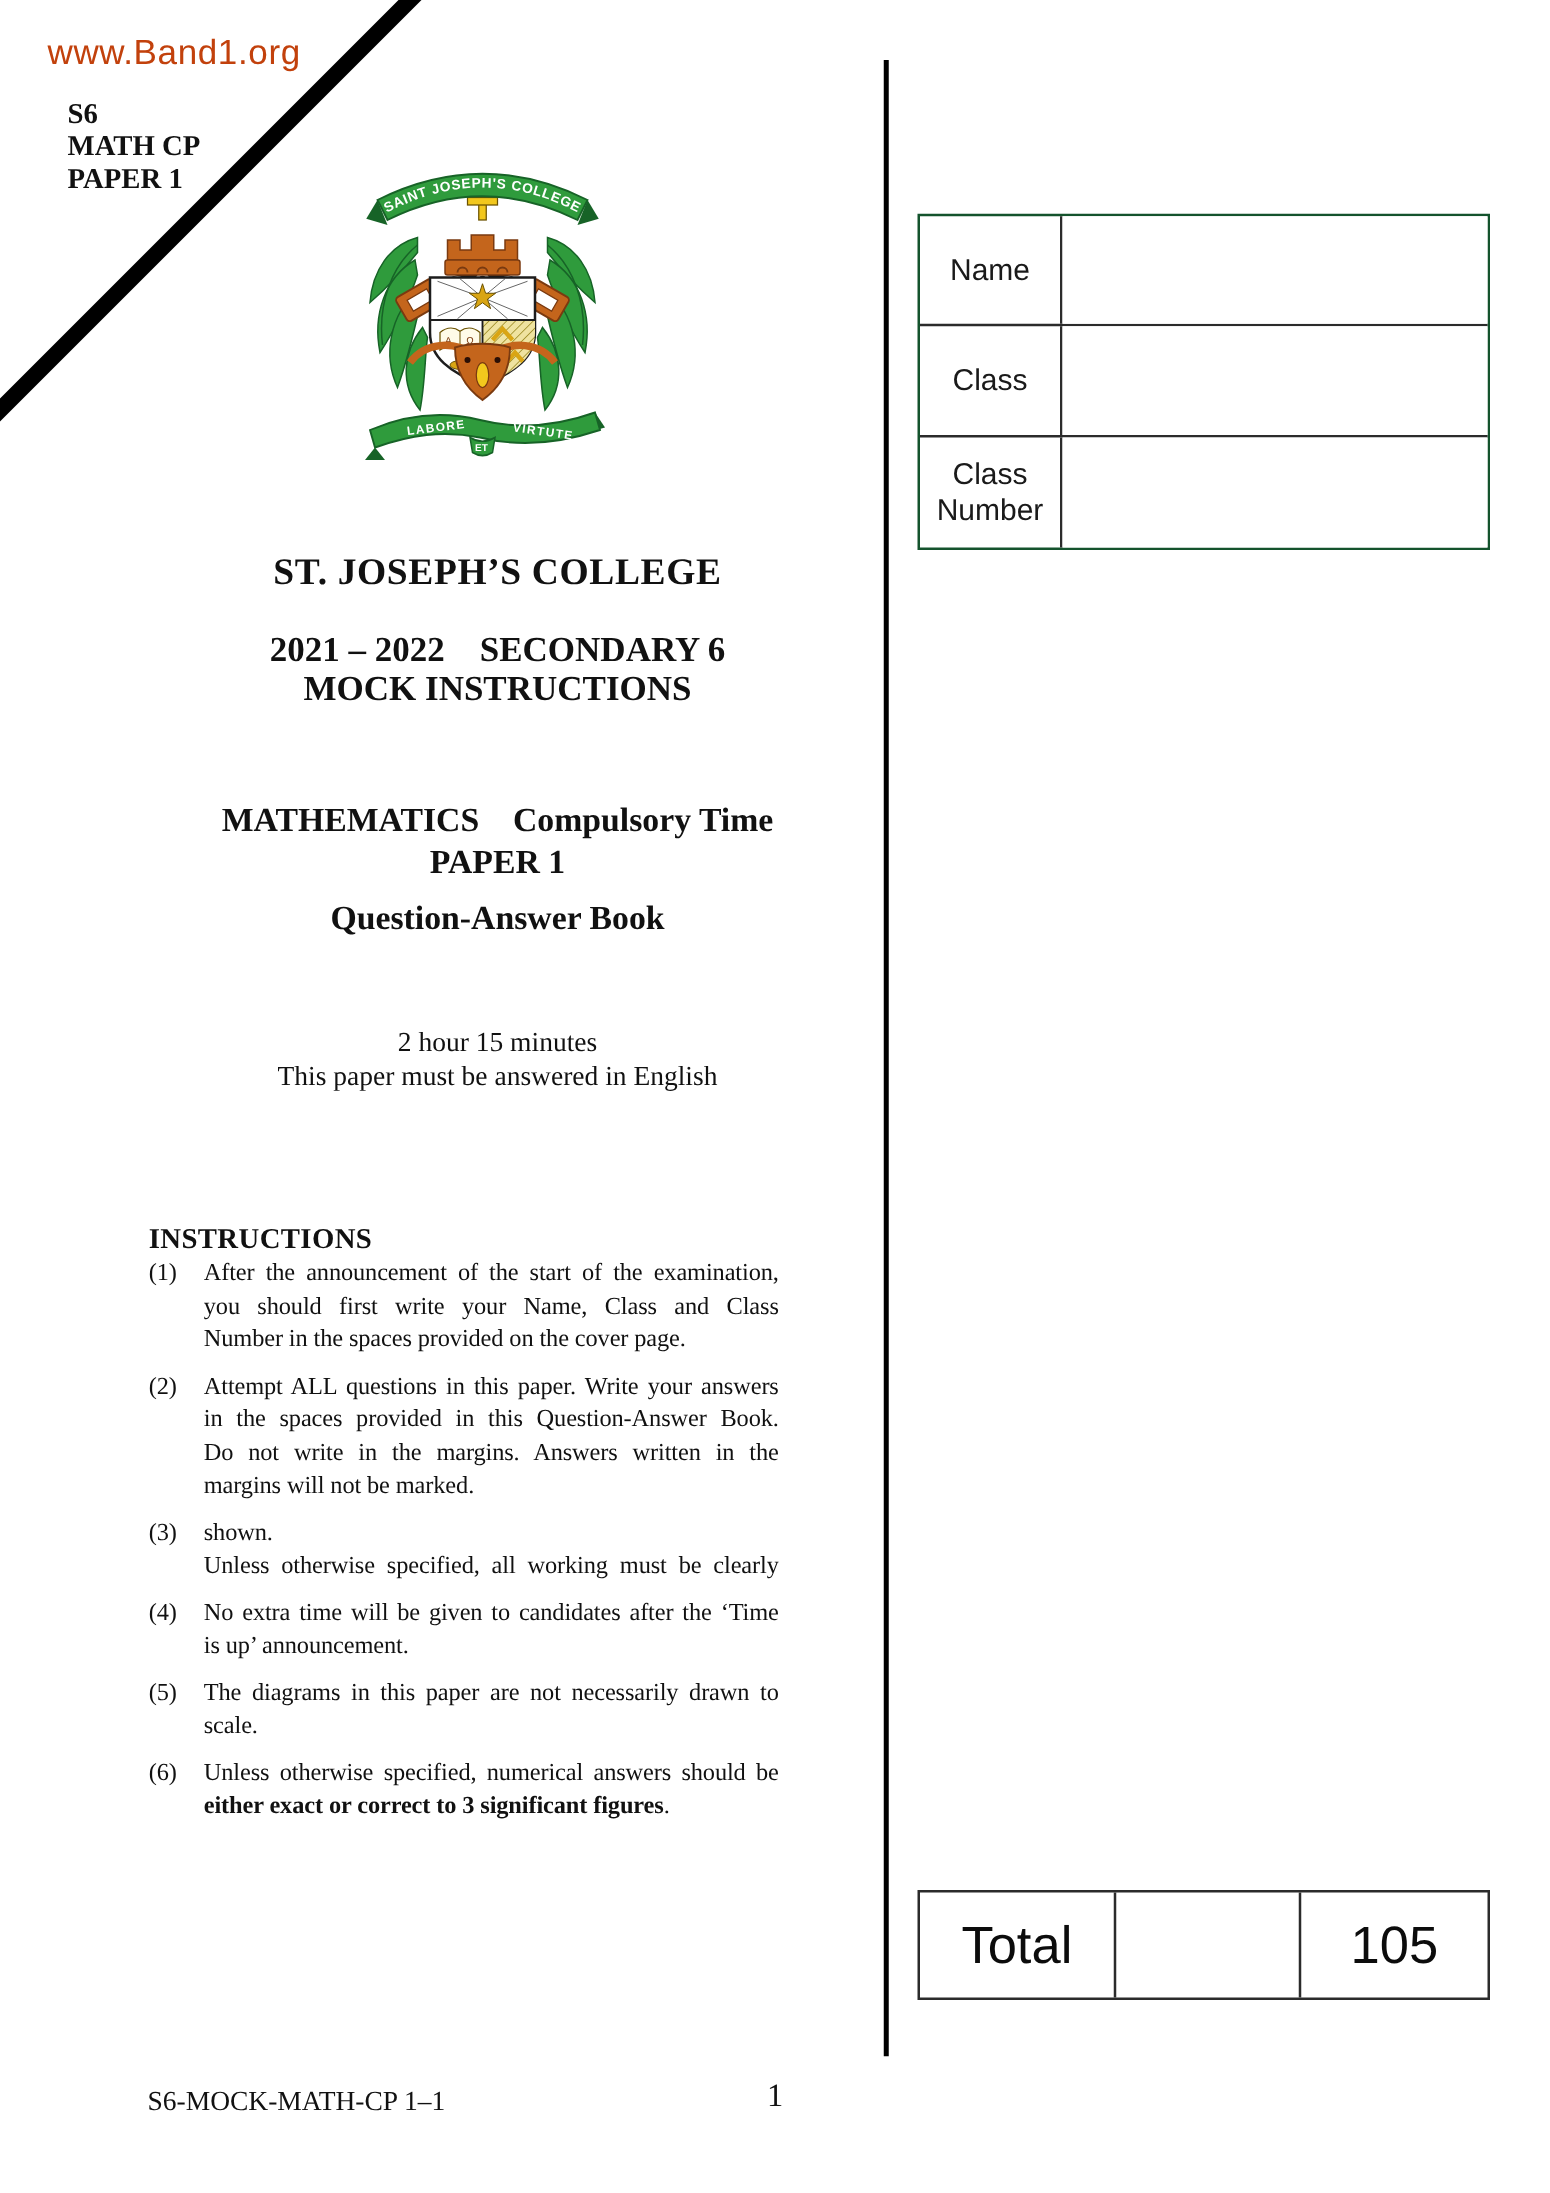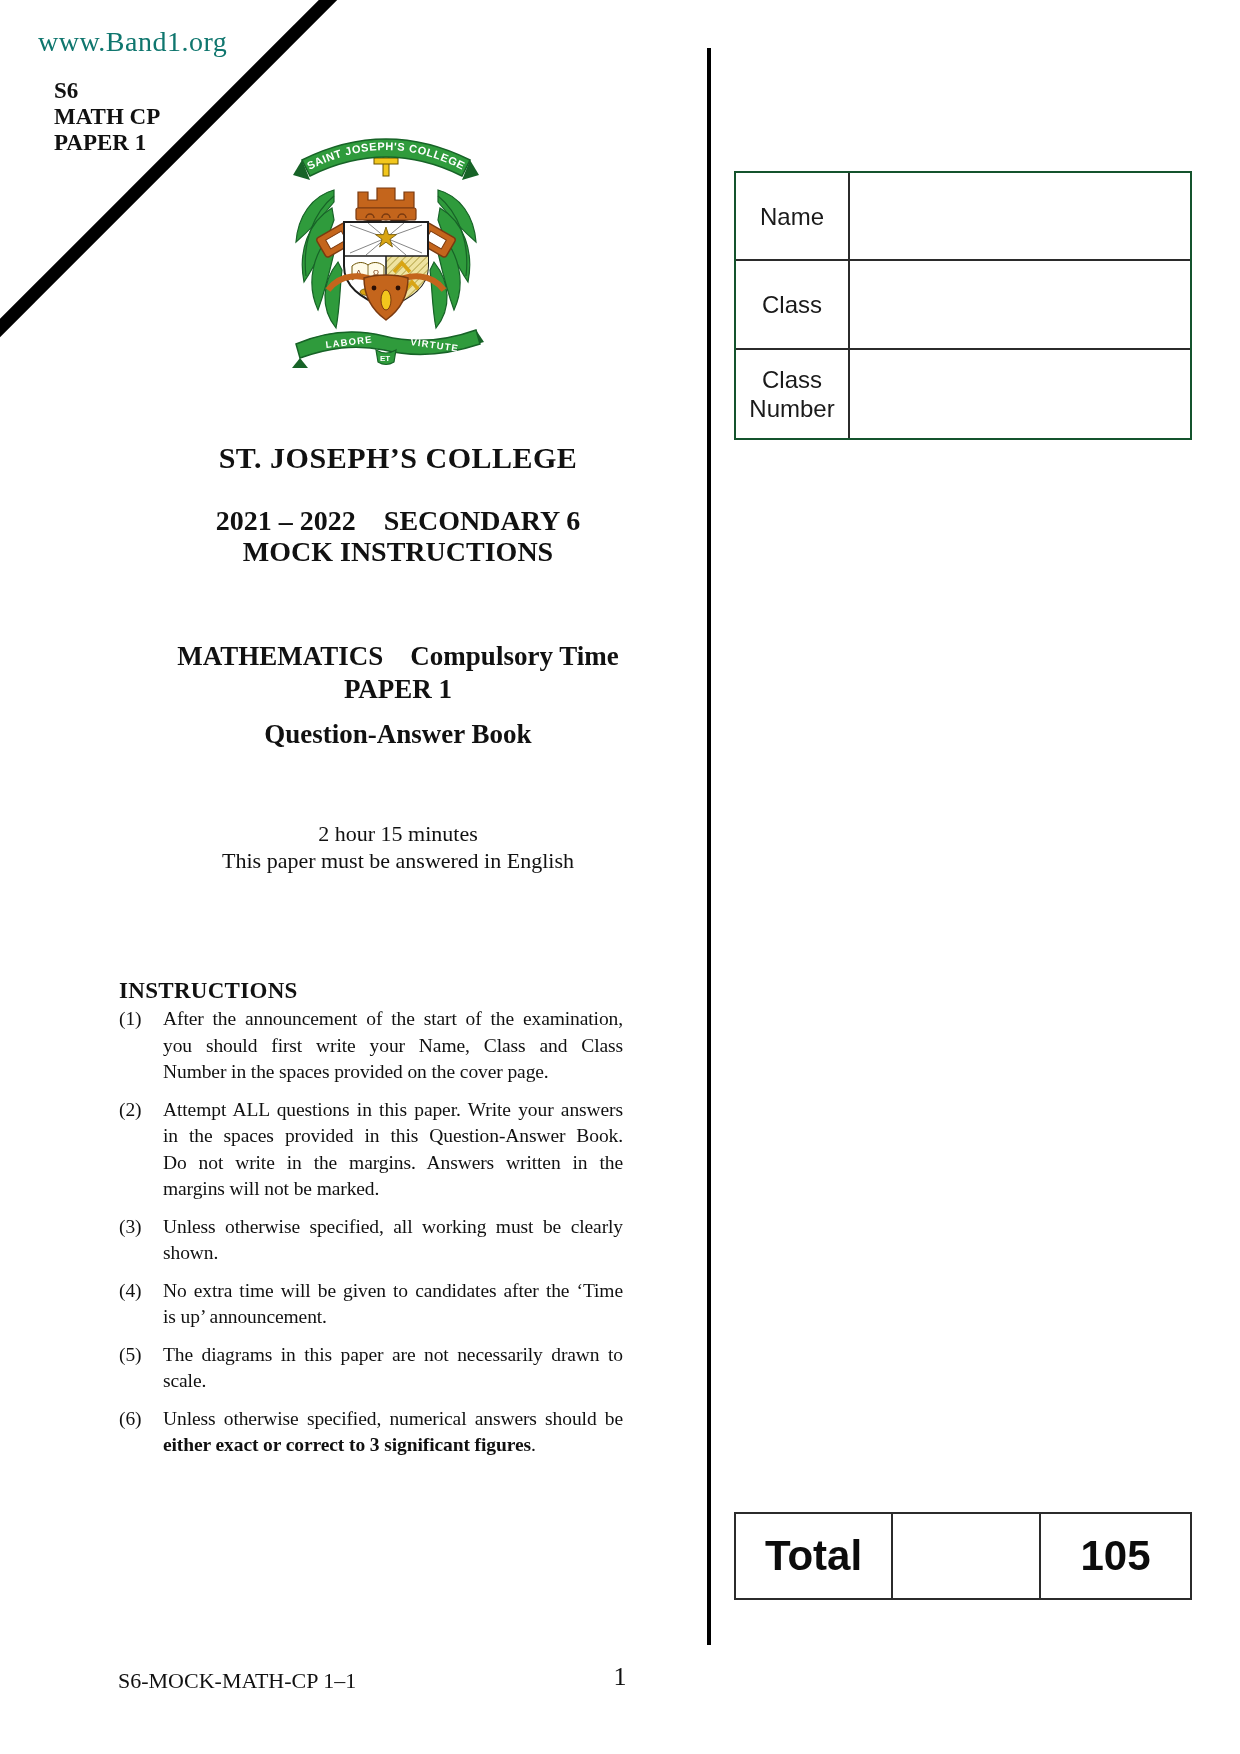--- a/index.html
+++ b/index.html
@@ -2,22 +2,22 @@
 <html style="--crest-green: #2f9b3c; --crest-green-dark: #176327; --crest-orange: #c4651c; --crest-brown: #7a3a10; --crest-yellow: #f2c71d; --crest-gold: #d9a514; --crest-black: #171717; --hatch-bg: #efe3a0; --hatch-line: #a3922e; --ink: #111111;"><head>
 <meta charset="utf-8">
 <style>
   html,body{margin:0;padding:0;background:#fff;}
   body{width:1240px;height:1754px;position:relative;overflow:hidden;
        font-family:"Liberation Serif",serif;color:#111;}
   .abs{position:absolute;}
 
   
   .stripe-svg{left:0;top:0;width:370px;height:370px;}
-  .watermark{left:38px;top:26px;font-family:Liberation Serif, serif;
-             font-size:28px;color:#0f766e;letter-spacing:0.5px;}
+  .watermark{left:38px;top:26px;font-family:Liberation Sans, sans-serif;
+             font-size:28px;color:#c2410c;letter-spacing:0.5px;}
   .corner{left:54px;top:78px;font-weight:700;font-size:23px;line-height:26px;}
 
   
   .crest{left:288px;top:112px;width:196px;height:258px;}
   .crest text{font-family:"Liberation Sans",sans-serif;}
 
   
   .vline{left:707px;top:48px;width:4px;height:1597px;background:#000;}
 
   
@@ -49,21 +49,21 @@
              font-size:19.5px;line-height:26.5px;letter-spacing:-0.1px;}
   .inst-num{}
   .inst-text .line{height:26.5px;overflow:hidden;}
   .inst-text .line-just{text-align:justify;text-align-last:justify;}
 
   
   .total-box{left:734px;top:1512px;width:458px;height:88px;border:2px solid #2b2b2b;
              box-sizing:border-box;display:grid;grid-template-columns:155px 150px 1fr;
              font-family:"Liberation Sans",sans-serif;}
   .total-cell{display:flex;align-items:center;justify-content:center;
-              font-size:42px;font-weight:700;color:#0c0c0c;}
+              font-size:42px;font-weight:400;color:#0c0c0c;}
   .total-mid{border-left:2px solid #2b2b2b;border-right:2px solid #2b2b2b;}
 
   
   .foot-code{left:118px;top:1668px;font-size:22px;}
   .foot-page{left:600px;top:1662px;width:40px;text-align:center;font-size:26px;}
 </style>
 </head>
 <body>
 
 <svg class="abs stripe-svg" viewBox="0 0 370 370">
@@ -214,22 +214,22 @@
         <div class="inst-text">
           <div class="line line-just">Attempt ALL questions in this paper. Write your answers</div>
           <div class="line line-just">in the spaces provided in this Question-Answer Book.</div>
           <div class="line line-just">Do not write in the margins. Answers written in the</div>
           <div class="line">margins will not be marked.</div>
         </div>
       </div>
       <div class="inst-item">
         <div class="inst-num">(3)</div>
         <div class="inst-text">
+          <div class="line">shown.</div>
           <div class="line line-just">Unless otherwise specified, all working must be clearly</div>
-          <div class="line">shown.</div>
         </div>
       </div>
       <div class="inst-item">
         <div class="inst-num">(4)</div>
         <div class="inst-text">
           <div class="line line-just">No extra time will be given to candidates after the ‘Time</div>
           <div class="line">is up’ announcement.</div>
         </div>
       </div>
       <div class="inst-item">

